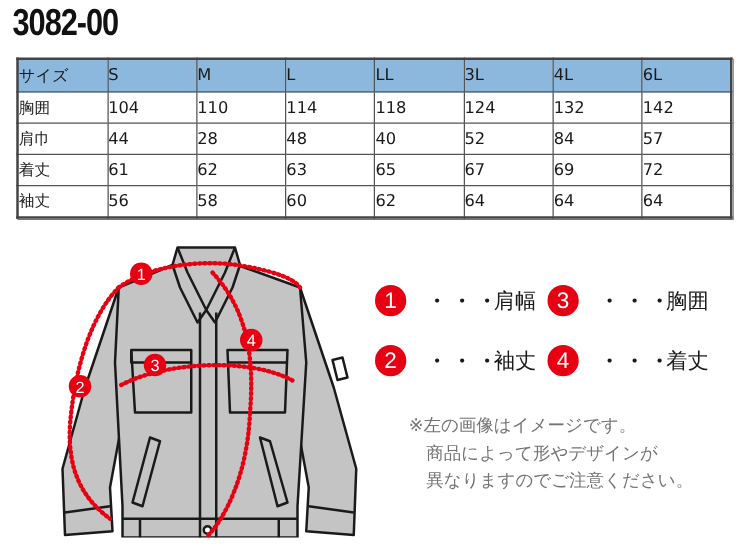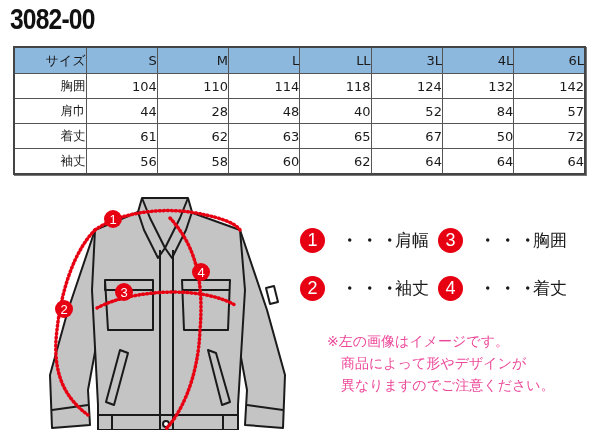--- a/index.html
+++ b/index.html
@@ -1,28 +1,28 @@
 <!DOCTYPE html>
 <html><head>
 <meta charset="utf-8">
 <style>
   html, body { margin:0; padding:0; background:#ffffff; }
   body { width:600px; height:442px; position:relative; overflow:hidden; font-family:"DejaVu Sans", sans-serif; color:#1a1a1a; }
   .title { position:absolute; left:10px; top:2px; font-family:"Liberation Sans", sans-serif; font-weight:bold; font-size:30px; letter-spacing:-1px; color:#111; transform:scaleX(0.82); transform-origin:left top; }
   table.size { position:absolute; left:13px; top:46px; border-collapse:collapse; width:573px; table-layout:fixed; border:2px solid #444; box-shadow:1px 1px 0 #777; }
-  table.size td, table.size th { border:1px solid #555; text-align:right; font-size:13px; font-weight:normal; height:24px; padding:0; font-family:"DejaVu Sans", sans-serif; }
+  table.size td, table.size th { border:1px solid #555; text-align:left; font-size:13px; font-weight:normal; height:24px; padding:0; font-family:"DejaVu Sans", sans-serif; }
   table.size th { background:#8db8de; height:25px; }
   table.size td.rowhead { font-size:12.5px; }
   table.size col.c0 { width:72px; }
   .legend { position:absolute; left:300px; top:228px; width:300px; }
   .leg-item { position:absolute; display:flex; align-items:center; font-size:17px; }
   .badge { width:25px; height:25px; border-radius:50%; background:#e60012; color:#fff; font-family:"Liberation Sans", sans-serif; font-size:18px; display:flex; align-items:center; justify-content:center; }
   .dots { margin-left:16px; width:52px; font-size:17px; letter-spacing:3px; font-weight:bold; }
   .leg-label { margin-left:2px; }
-  .note { position:absolute; left:327px; top:330px; font-size:14px; line-height:22px; color:#ec4899; }
+  .note { position:absolute; left:327px; top:330px; font-size:14px; line-height:22px; color:#737373; }
   .note .l2, .note .l3 { padding-left:14px; }
   svg.jacket { position:absolute; left:40px; top:190px; }
 </style>
 </head>
 <body>
 
 <div class="title">3082-00</div>
 
 <table class="size">
   <colgroup>
@@ -66,21 +66,21 @@
     <td>84</td>
     <td>57</td>
   </tr>
   <tr>
     <td class="rowhead">着丈</td>
     <td>61</td>
     <td>62</td>
     <td>63</td>
     <td>65</td>
     <td>67</td>
-    <td>50</td>
+    <td>69</td>
     <td>72</td>
   </tr>
   <tr>
     <td class="rowhead">袖丈</td>
     <td>56</td>
     <td>58</td>
     <td>60</td>
     <td>62</td>
     <td>64</td>
     <td>64</td>

